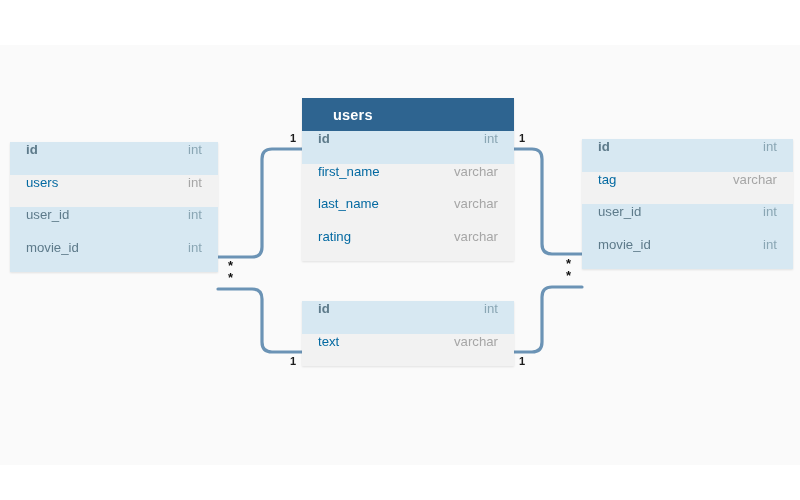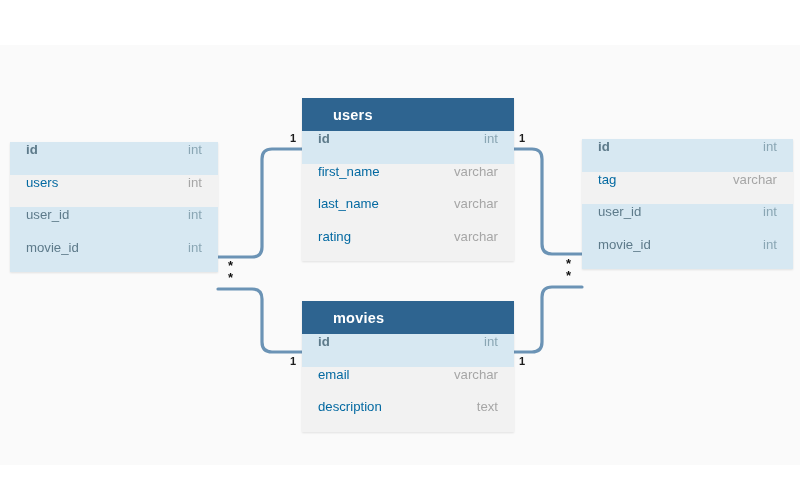--- a/index.html
+++ b/index.html
@@ -165,32 +165,27 @@
         <span class="col-name">last_name</span>
         <span class="col-type">varchar</span>
       </div>
       <div class="row">
         <span class="col-name">rating</span>
         <span class="col-type">varchar</span>
       </div>
     </div>
 
   <div class="table" id="tbl-movies" style="left:302px; top:301px; width:212px;">
-      <div class="table-header">movies</div>
-      <div class="row key pk">
-        <span class="col-name">id</span>
-        <span class="col-type">int</span>
-      </div>
-      <div class="row">
-        <span class="col-name">email</span>
-        <span class="col-type">varchar</span>
-      </div>
-      <div class="row">
-        <span class="col-name">description</span>
-        <span class="col-type">text</span>
+      <div class="row key pk">
+        <span class="col-name">id</span>
+        <span class="col-type">int</span>
+      </div>
+      <div class="row">
+        <span class="col-name">text</span>
+        <span class="col-type">varchar</span>
       </div>
     </div>
 
   <div class="table" id="tbl-tags" style="left:582px; top:139px; width:211px;">
       <div class="row key pk">
         <span class="col-name">id</span>
         <span class="col-type">int</span>
       </div>
       <div class="row">
         <span class="col-name">tag</span>

